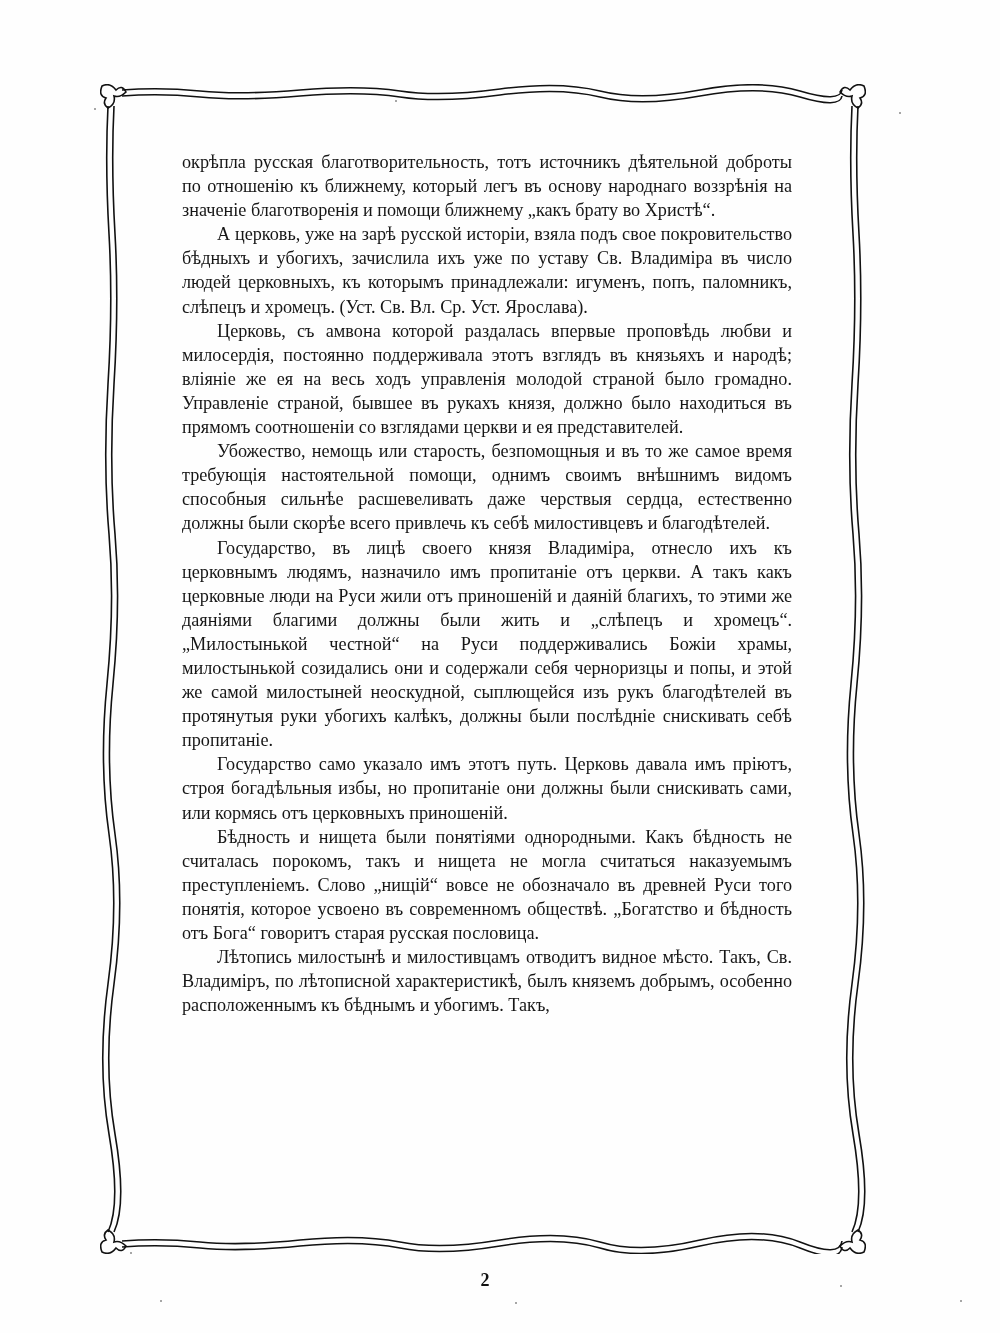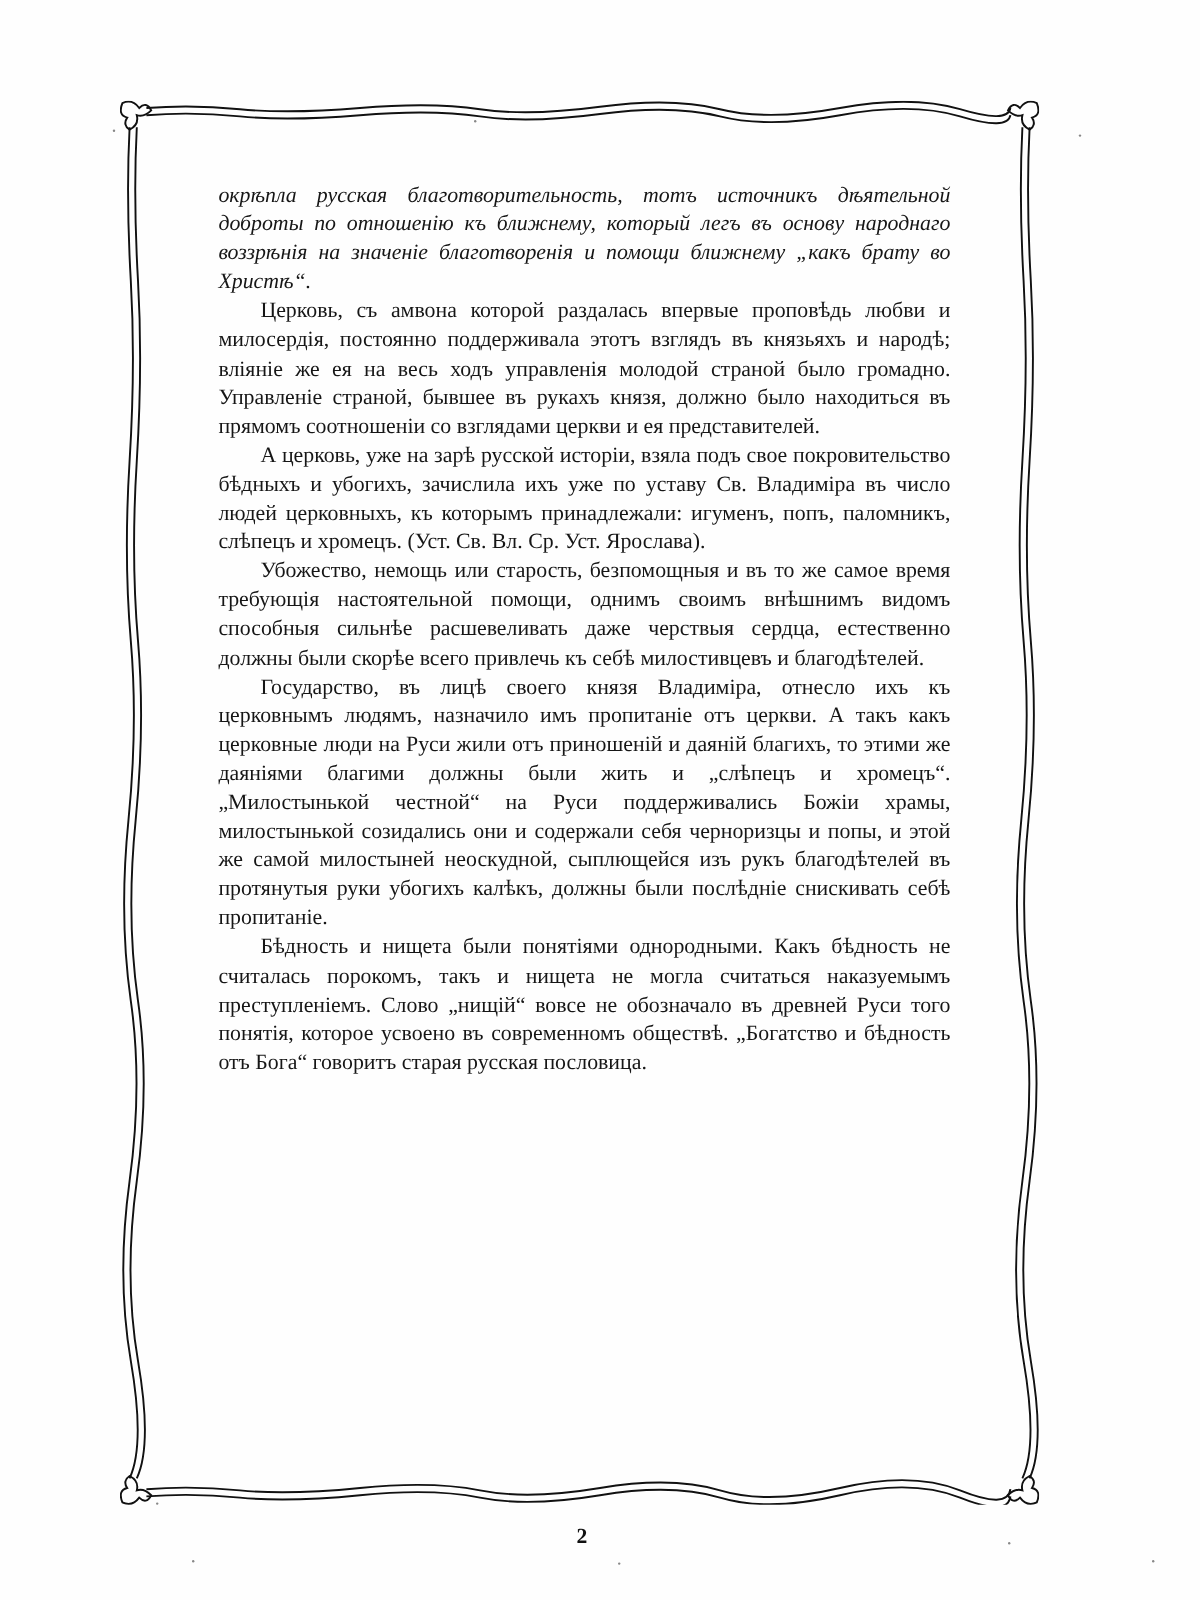--- a/index.html
+++ b/index.html
@@ -7,21 +7,21 @@
   .page { position: absolute; left: 0; top: 0; width: 1000px; height: 1333px; background: #fefefe; }
   .frame { position: absolute; left: 100px; top: 84px; width: 766px; height: 1170px; }
   .frame svg { position: absolute; left: 0; top: 0; }
   .text-block {
     position: absolute; left: 182px; top: 150px; width: 610px;
     font-family: "Liberation Serif", "DejaVu Serif", serif;
     font-size: 18.2px; line-height: 24.1px; color: #161616;
     text-align: justify;
   }
   .text-block p { margin: 0; text-indent: 35px; hyphens: manual; }
-  .text-block p.cont { text-indent: 0; font-style: italic; }
+  .text-block p.cont { text-indent: 0; }
   .spaced { letter-spacing: 3px; }
   .page-number {
     position: absolute; left: 470px; top: 1270px; width: 30px; text-align: center;
     font-family: "Liberation Serif", "DejaVu Serif", serif; font-weight: bold; font-size: 18px; color: #111;
   }
   .speck { position: absolute; width: 2px; height: 2px; background: #888; border-radius: 1px; }
 </style>
 </head>
 <body>
 
@@ -46,25 +46,27 @@
         <path d="M2 2 q 8 -4 14 4 q 6 -6 10 2 q -6 6 -12 4 q 2 8 -6 12 q -6 -4 -2 -10 q -8 -2 -4 -12 z"></path>
         <path d="M764 2 q -8 -4 -14 4 q -6 -6 -10 2 q 6 6 12 4 q -2 8 6 12 q 6 -4 2 -10 q 8 -2 4 -12 z"></path>
         <path d="M2 1168 q 8 4 14 -4 q 6 6 10 -2 q -6 -6 -12 -4 q 2 -8 -6 -12 q -6 4 -2 10 q -8 2 -4 12 z"></path>
         <path d="M764 1168 q -8 4 -14 -4 q -6 6 -10 -2 q 6 -6 12 -4 q -2 -8 6 -12 q 6 4 2 10 q 8 2 4 12 z"></path>
       </g>
     </svg>
   </div>
 
   <div class="text-block">
     <p class="cont">окрѣпла русская благотворительность, тотъ источникъ дѣятельной доброты по отношенію къ ближнему, который легъ въ основу народнаго воззрѣнія на значеніе благотворенія и помощи ближнему „какъ брату во Христѣ“.</p>
+    <p>А церковь, уже на зарѣ русской исторіи, взяла подъ свое покровительство бѣдныхъ и убогихъ, зачислила ихъ уже по уставу Св. Владиміра въ число людей церковныхъ, къ которымъ принадлежали: игуменъ, попъ, паломникъ, слѣпецъ и хромецъ. (Уст. Св. Вл. Ср. Уст. Ярослава).</p>
     <p>Церковь, съ амвона которой раздалась впервые проповѣдь любви и милосердія, постоянно поддерживала этотъ взглядъ въ князьяхъ и народѣ; вліяніе же ея на весь ходъ управленія молодой страной было громадно. Управленіе страной, бывшее въ рукахъ князя, должно было находиться въ прямомъ соотношеніи со взглядами церкви и ея представителей.</p>
-    <p>А церковь, уже на зарѣ русской исторіи, взяла подъ свое покровительство бѣдныхъ и убогихъ, зачислила ихъ уже по уставу Св. Владиміра въ число людей церковныхъ, къ которымъ принадлежали: игуменъ, попъ, паломникъ, слѣпецъ и хромецъ. (Уст. Св. Вл. Ср. Уст. Ярослава).</p>
     <p>Убожество, немощь или старость, безпомощныя и въ то же самое время требующія настоятельной помощи, однимъ своимъ внѣшнимъ видомъ способныя сильнѣе расшевеливать даже черствыя сердца, естественно должны были скорѣе всего привлечь къ себѣ милостивцевъ и благодѣтелей.</p>
     <p>Государство, въ лицѣ своего князя Владиміра, отнесло ихъ къ церковнымъ людямъ, назначило имъ пропитаніе отъ церкви. А такъ какъ церковные люди на Руси жили отъ приношеній и даяній благихъ, то этими же даяніями благими должны были жить и „слѣпецъ и хромецъ“. „Милостынькой честной“ на Руси поддерживались Божіи храмы, милостынькой созидались они и содержали себя черноризцы и попы, и этой же самой милостыней неоскудной, сыплющейся изъ рукъ благодѣтелей въ протянутыя руки убогихъ калѣкъ, должны были послѣдніе снискивать себѣ пропитаніе.</p>
+    <p>Государство само указало имъ этотъ путь. Церковь давала имъ пріютъ, строя богадѣльныя избы, но пропитаніе они должны были снискивать сами, или кормясь отъ церковныхъ приношеній.</p>
     <p>Бѣдность и нищета были понятіями однородными. Какъ бѣдность не считалась порокомъ, такъ и нищета не могла считаться наказуемымъ преступленіемъ. Слово „нищій“ вовсе не обозначало въ древней Руси того понятія, которое усвоено въ современномъ обществѣ. „Богатство и бѣдность отъ Бога“ говоритъ старая русская пословица.</p>
+    <p>Лѣтопись милостынѣ и милостивцамъ отводитъ видное мѣсто. Такъ, Св. Владиміръ, по лѣтописной характеристикѣ, былъ княземъ добрымъ, особенно расположеннымъ къ бѣднымъ и убогимъ. Такъ,</p>
   </div>
 
   <div class="page-number">2</div>
 
   <span class="speck" style="left:395px;top:100px;"></span>
   <span class="speck" style="left:94px;top:108px;"></span>
   <span class="speck" style="left:899px;top:112px;"></span>
   <span class="speck" style="left:130px;top:1252px;"></span>
   <span class="speck" style="left:160px;top:1300px;"></span>
   <span class="speck" style="left:515px;top:1302px;"></span>

